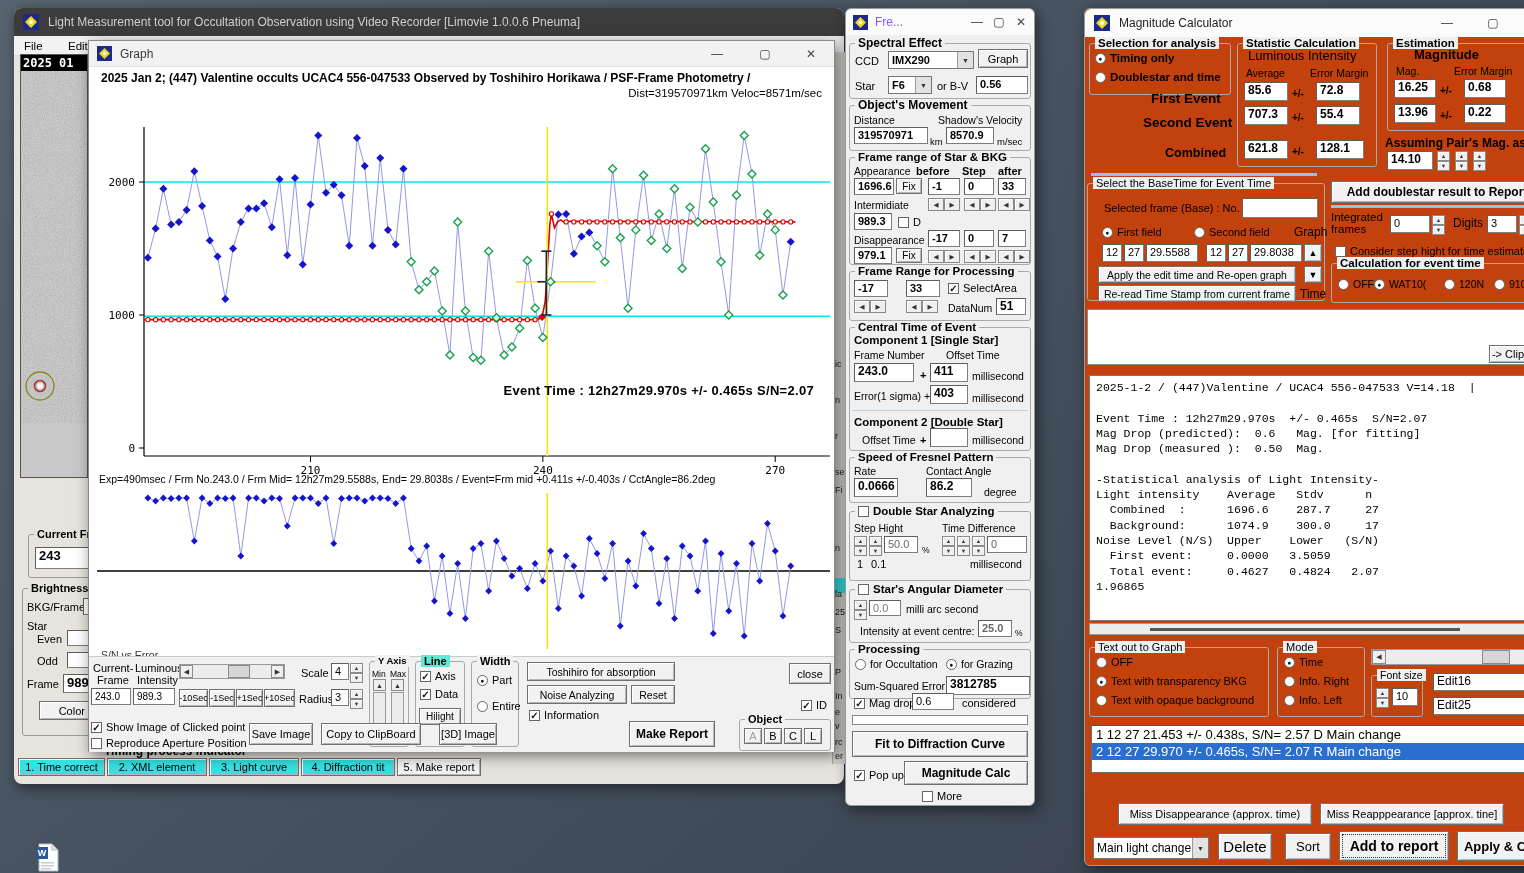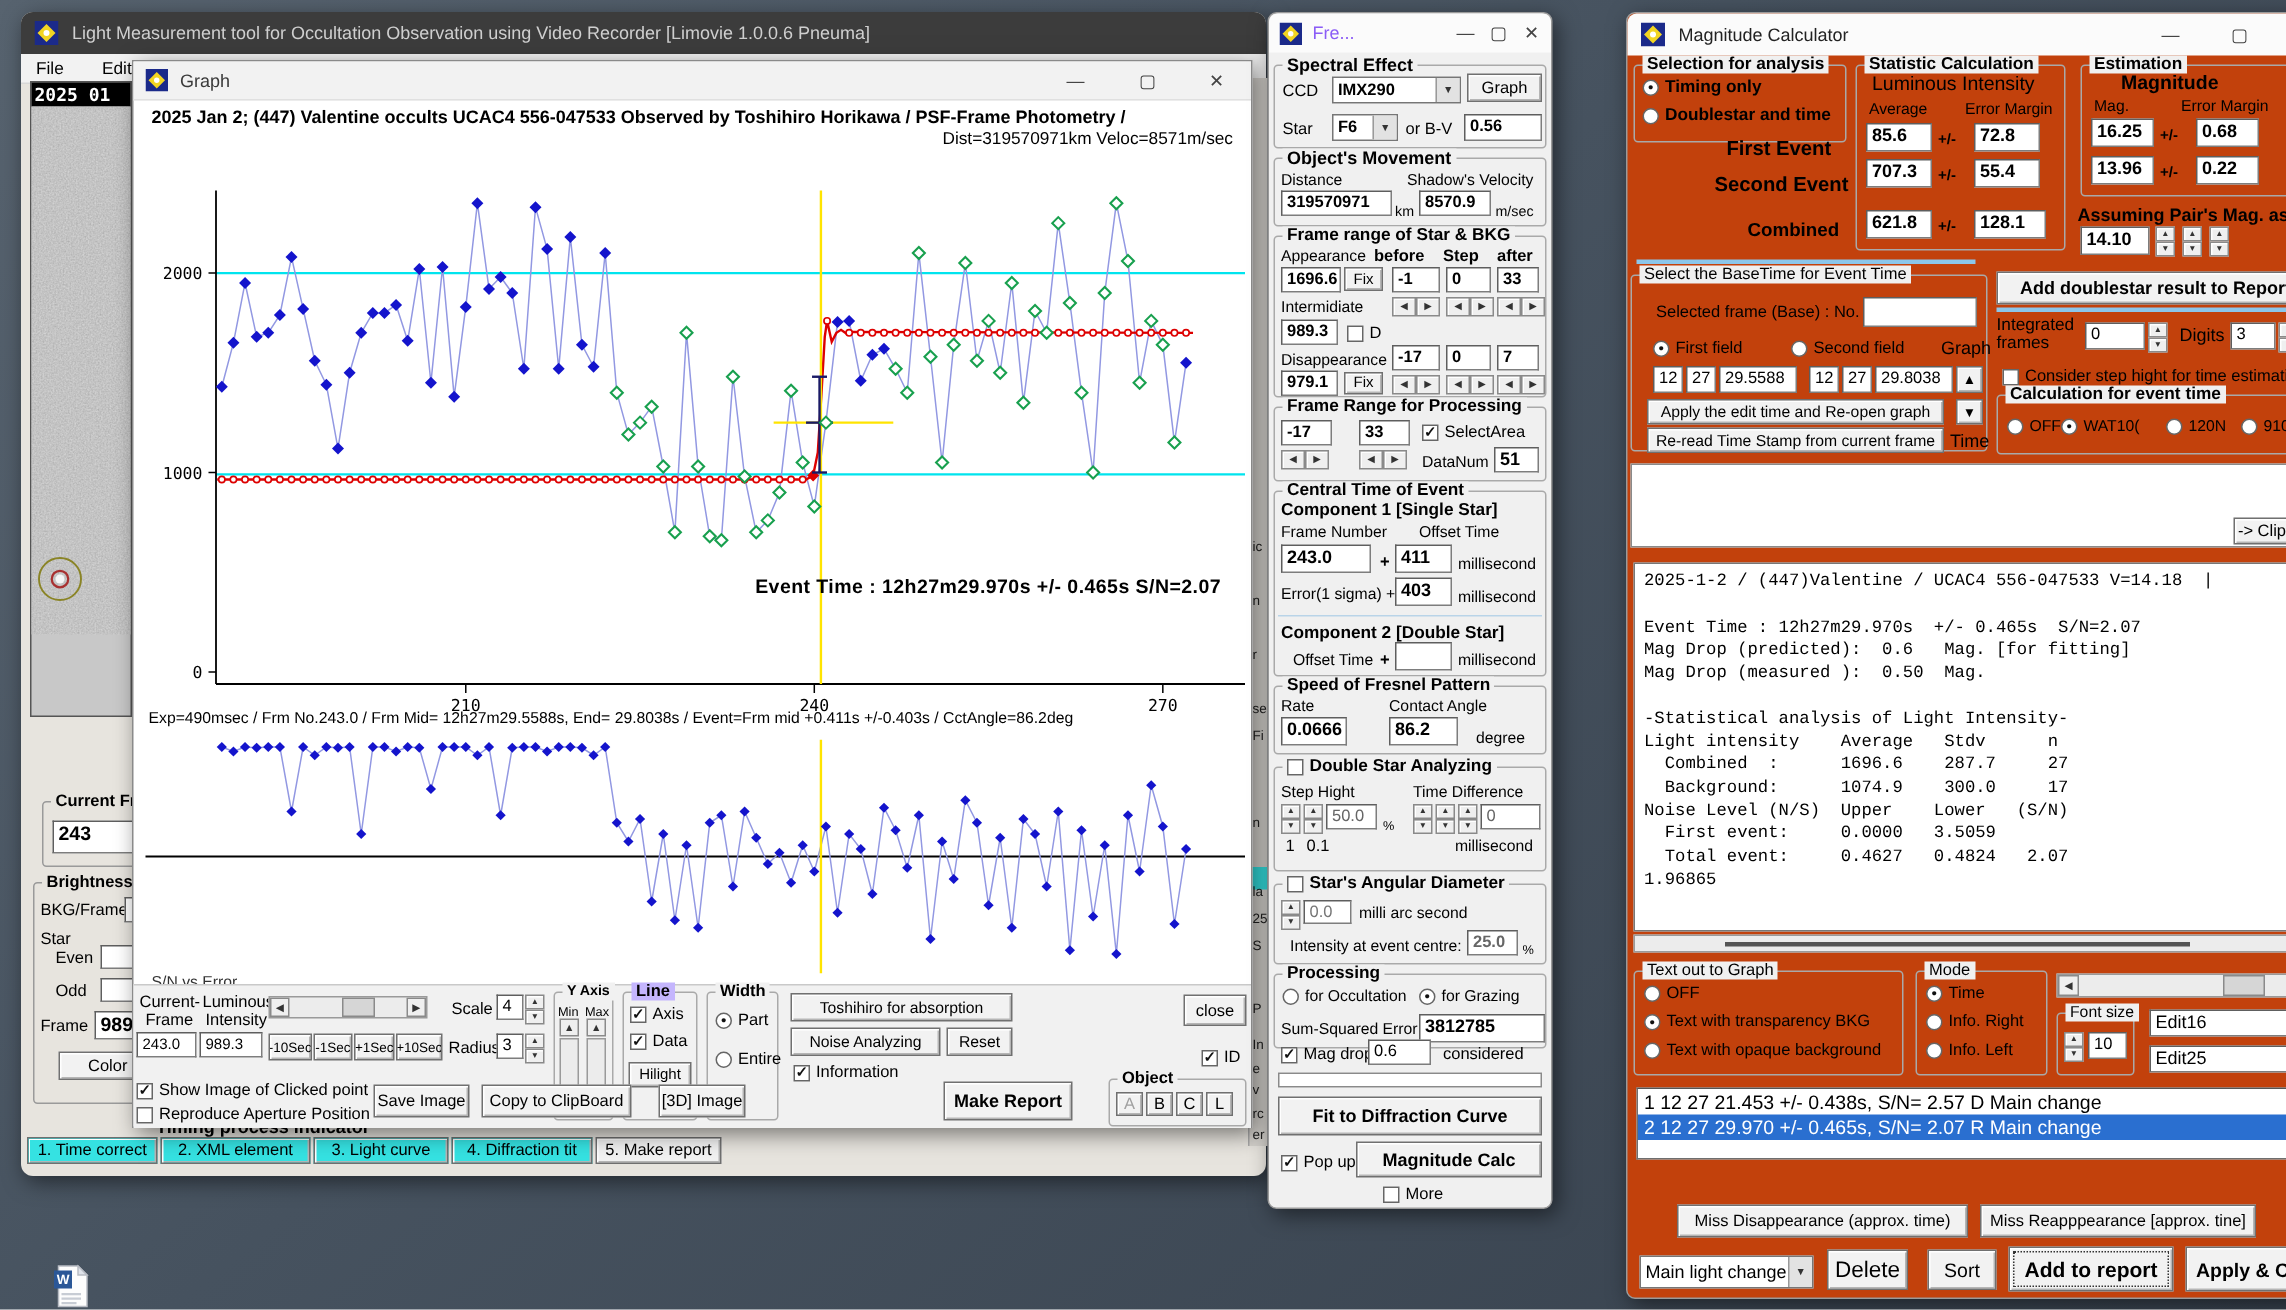--- a/index.html
+++ b/index.html
@@ -478,21 +478,21 @@
       <span class="lbl" style="left:20px;top:6px;font-size:8.5px">Max</span>
       <span class="scarr" style="left:3px;top:17px;width:13px;height:12px">▲</span>
       <div class="sctrack" style="left:3px;top:30px;width:13px;height:34px"></div>
       <span class="scarr" style="left:3px;top:65px;width:13px;height:12px">▼</span>
       <span class="scarr" style="left:21px;top:17px;width:13px;height:12px">▲</span>
       <div class="sctrack" style="left:21px;top:30px;width:13px;height:34px"></div>
       <span class="scarr" style="left:21px;top:65px;width:13px;height:12px">▼</span>
     </div>
 
     <div class="grp" style="left:326px;top:4px;width:50px;height:86px">
-      <span class="glab" style="background:#c4b5fd">Line</span>
+      <span class="glab" style="background:#5eead4">Line</span>
       <label class="cb" style="left:4px;top:8px">
           <span class="cbx">✓</span>
           <span>Axis</span>
         </label>
       <label class="cb" style="left:4px;top:26px">
           <span class="cbx">✓</span>
           <span>Data</span>
         </label>
       <div class="btn" style="left:3px;top:46px;width:42px;height:17px;font-size:10px">Hilight</div>
     </div>

